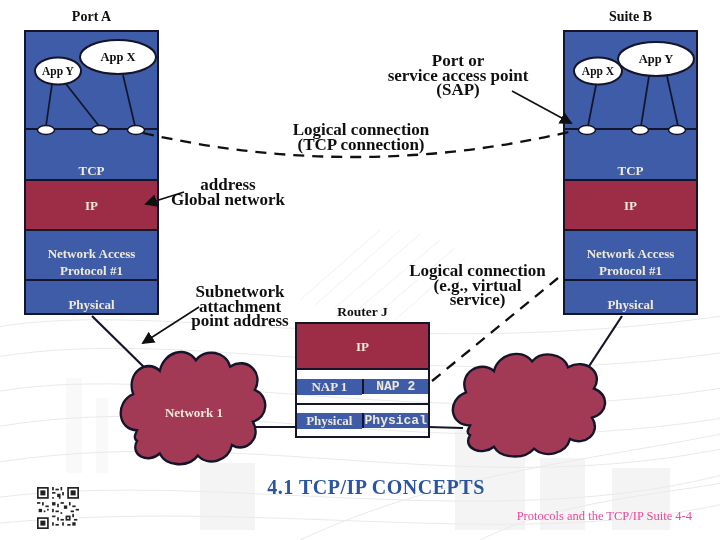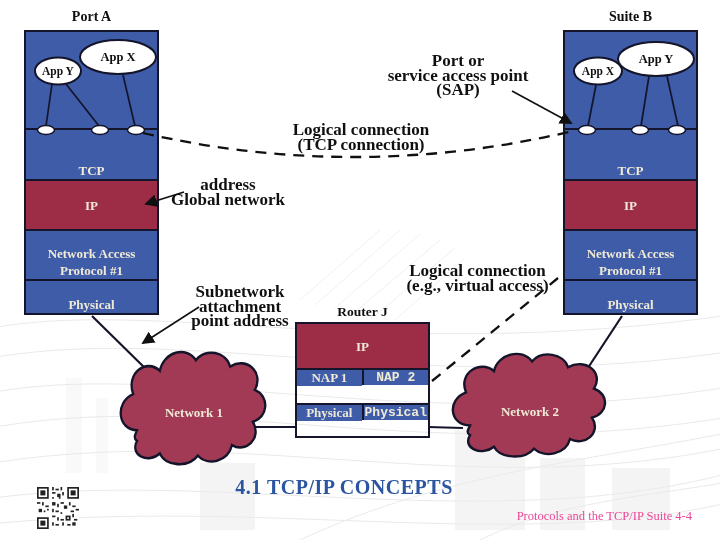--- a/index.html
+++ b/index.html
@@ -13,35 +13,35 @@
   }
   svg.layer{position:absolute;left:0;top:0;width:720px;height:540px;}
   .z0{z-index:0}.z2{z-index:2}
 
   
   .stack{position:absolute;width:135px;border:2px solid var(--border);box-sizing:border-box;z-index:1;}
   .row{position:relative;display:flex;flex-direction:column;align-items:center;justify-content:center;
        color:var(--boxtext);font-weight:bold;font-size:13px;line-height:17px;text-align:center;}
   .bt{border-top:2px solid var(--border);}
   .blue{background:var(--blue);justify-content:flex-end;} .maroon{background:var(--maroon);}
-  .naprow{display:flex;flex-direction:row;align-items:flex-start;}
+  .naprow{display:flex;flex-direction:row;align-items:center;}
   .napcell{flex:1;display:flex;align-items:center;justify-content:center;
            color:var(--boxtext);font-weight:bold;font-size:13px;}
   .napcell.bl{border-left:2px solid var(--border);font-family:Liberation Mono, monospace;}
 
   
   .lbl{position:absolute;z-index:3;color:var(--labeltext);font-weight:bold;text-align:center;}
   .hostname{font-size:14px;width:135px;}
   .anno{font-size:17px;line-height:14.5px;}
   .anno span{display:block;}
   .apptext{position:absolute;z-index:3;font-weight:bold;color:#101010;text-align:center;display:flex;
            align-items:center;justify-content:center;}
   .cloudtext{position:absolute;z-index:3;font-weight:bold;color:var(--boxtext);font-size:13px;
              text-align:center;width:120px;}
-  .title{position:absolute;z-index:3;left:184px;top:476px;width:320px;text-align:center;
+  .title{position:absolute;z-index:3;left:216px;top:476px;width:320px;text-align:center;
          color:var(--title_blue);font-weight:bold;font-size:20px;letter-spacing:.5px;}
   .footer{position:absolute;z-index:3;right:28px;top:509px;color:#ec4899;font-size:12.5px;}
   .qr{position:absolute;z-index:3;left:37px;top:487px;width:42px;height:42px;}
 </style>
 </head>
 <body>
 
 <div class="slide">
 
   <svg class="layer z0" viewBox="0 0 720 540">
@@ -188,41 +188,40 @@
   <div class="lbl hostname" style="left:24px;top:9px;">Port A</div>
   <div class="lbl hostname" style="left:563px;top:9px;">Suite B</div>
   <div class="lbl hostname" style="left:295px;top:304px;font-size:13.5px;">Router J</div>
 
   <div class="apptext" style="left:82px;top:42px;width:72px;height:30px;font-size:12.5px;">App X</div>
   <div class="apptext" style="left:36px;top:59px;width:44px;height:24px;font-size:11.5px;">App Y</div>
   <div class="apptext" style="left:575px;top:59px;width:46px;height:24px;font-size:11.5px;">App X</div>
   <div class="apptext" style="left:620px;top:44px;width:72px;height:30px;font-size:12.5px;">App Y</div>
 
   <div class="cloudtext" style="left:134px;top:405px;">Network 1</div>
-  <div class="cloudtext" style="left:470px;top:404px;">Network 2</div>
 
   <div class="lbl anno" style="left:373px;top:54px;width:170px;">
     <span>Port or</span>
     <span>service access point (SAP)</span>
   </div>
   <div class="lbl anno" style="left:290px;top:123px;width:142px;">
     <span>Logical connection</span>
     <span>(TCP connection)</span>
   </div>
   <div class="lbl anno" style="left:170px;top:178px;width:116px;">
     <span>address</span>
     <span>Global network</span>
   </div>
   <div class="lbl anno" style="left:165px;top:285px;width:150px;">
     <span>Subnetwork attachment</span>
     <span>point address</span>
   </div>
   <div class="lbl anno" style="left:405px;top:264px;width:145px;">
     <span>Logical connection</span>
-    <span>(e.g., virtual access)</span>
+    <span>(e.g., virtual service)</span>
   </div>
 
   <div class="title">4.1 TCP/IP CONCEPTS</div>
   <div class="footer">Protocols and the TCP/IP Suite 4-4</div>
 
   <svg class="qr" viewBox="0 0 25 25">
     <rect x="0" y="0" width="25" height="25" fill="#ffffff"></rect>
     <g fill="#222222">
       <rect x="0" y="0" width="7" height="7"></rect>
         <rect x="18" y="0" width="7" height="7"></rect>

